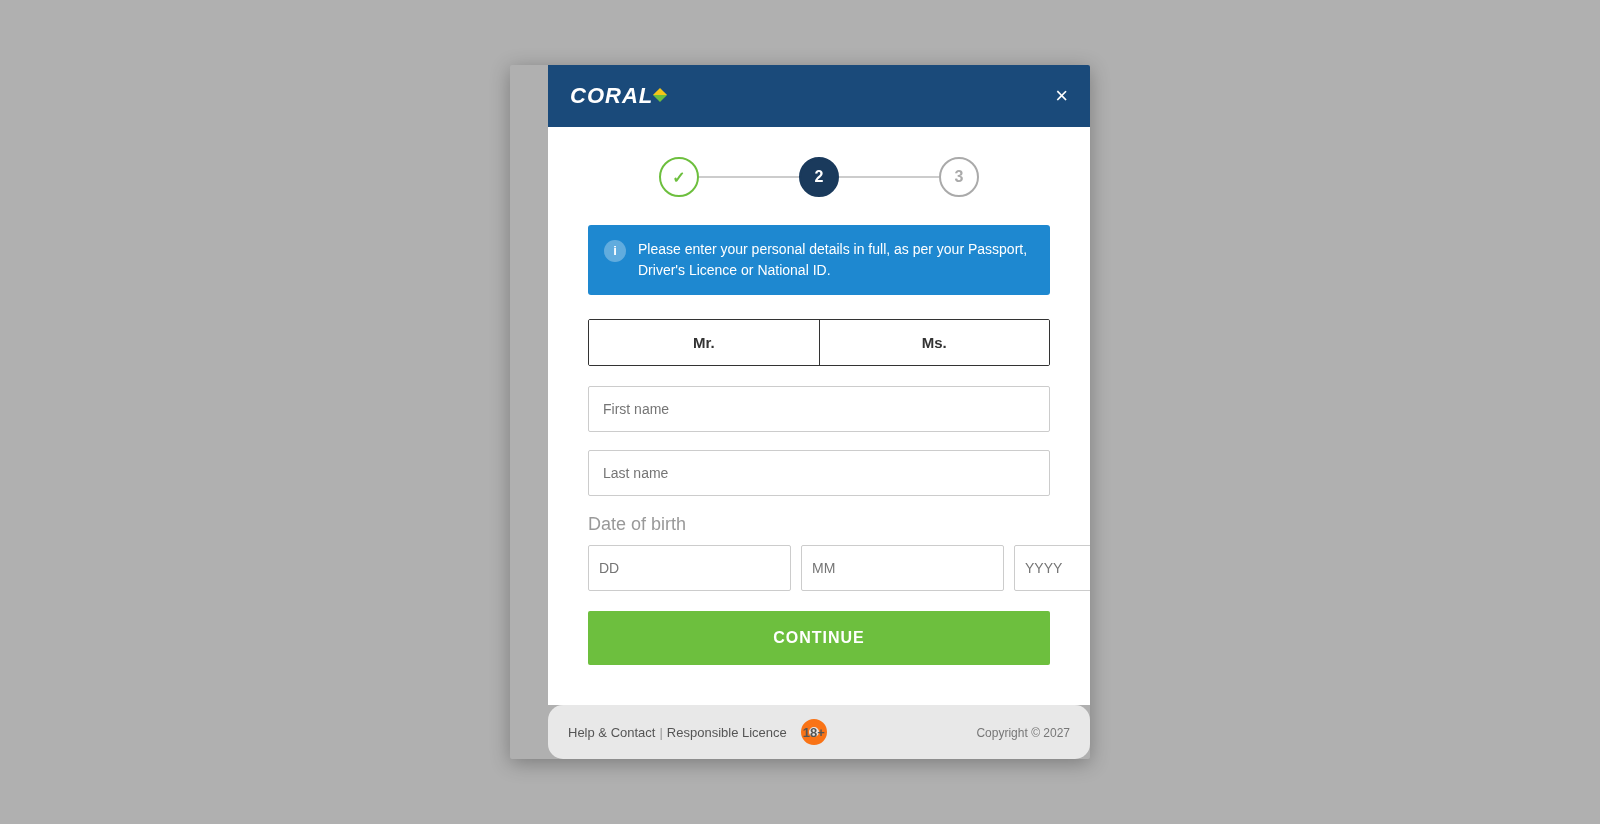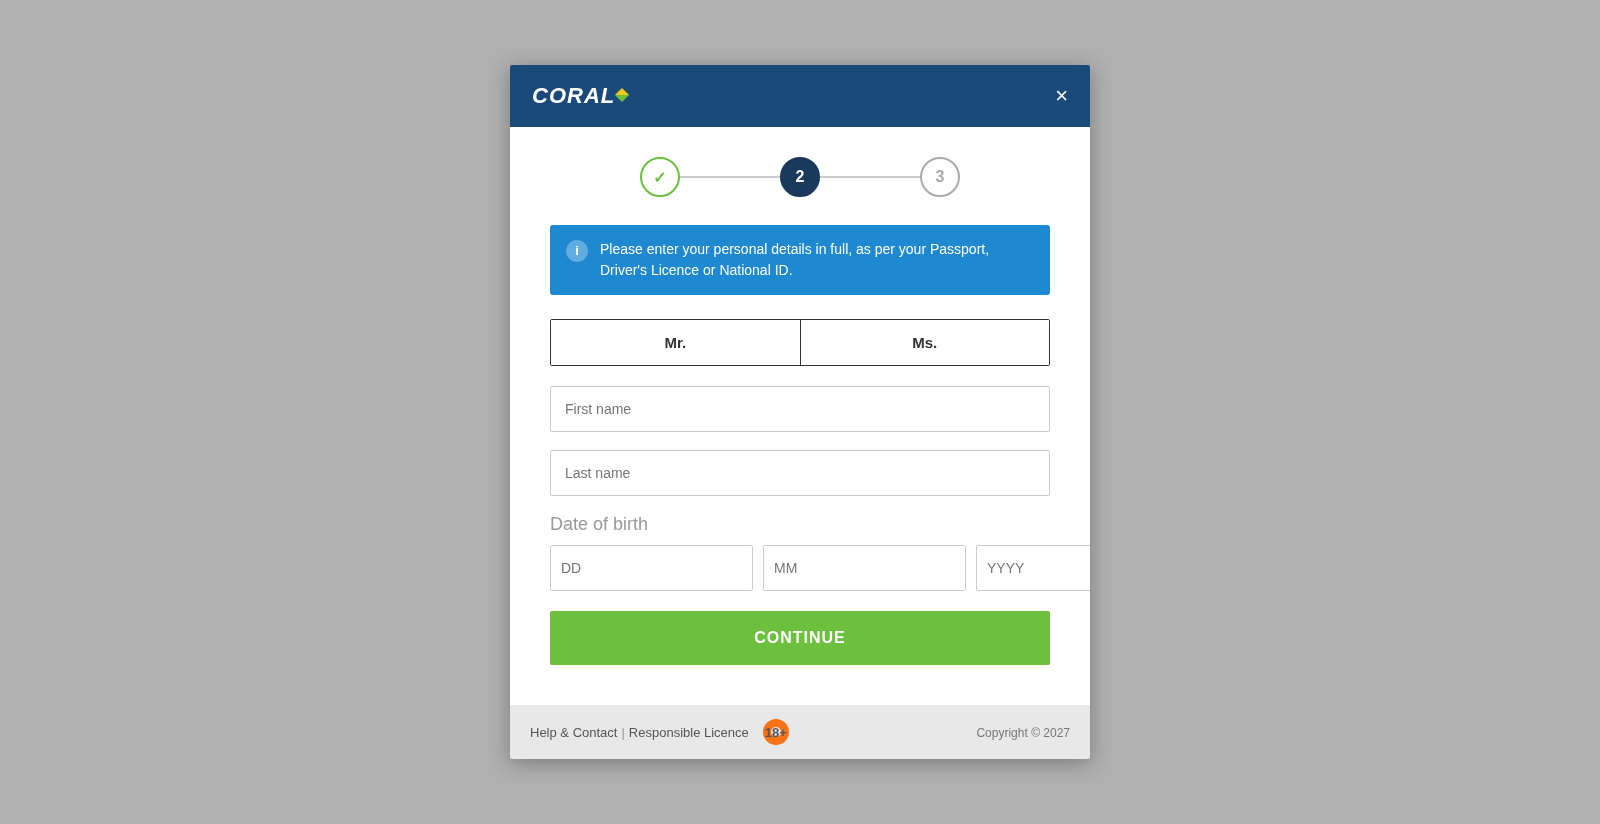--- a/index.html
+++ b/index.html
@@ -11,20 +11,21 @@
       align-items: center;
       min-height: 100vh;
       font-family: Arial, sans-serif;
     }
 
     .modal-wrapper {
       width: 580px;
       box-shadow: 0 4px 20px rgba(0,0,0,0.3);
       border-radius: 2px;
       overflow: hidden;
+      padding-left: 38px;
     }
 
     .modal-header {
       background-color: #1a4a7a;
       display: flex;
       align-items: center;
       justify-content: space-between;
       padding: 18px 22px;
     }
 
@@ -219,20 +220,21 @@
     
     .modal-footer {
       background-color: #e8e8e8;
       padding: 14px 20px;
       display: flex;
       align-items: center;
       justify-content: flex-start;
       gap: 0;
       font-size: 13px;
       color: #555;
+      border-radius: 15px;
     }
 
     .footer-link {
       color: #555;
       text-decoration: none;
       cursor: pointer;
     }
 
     .footer-separator {
       color: #999;

